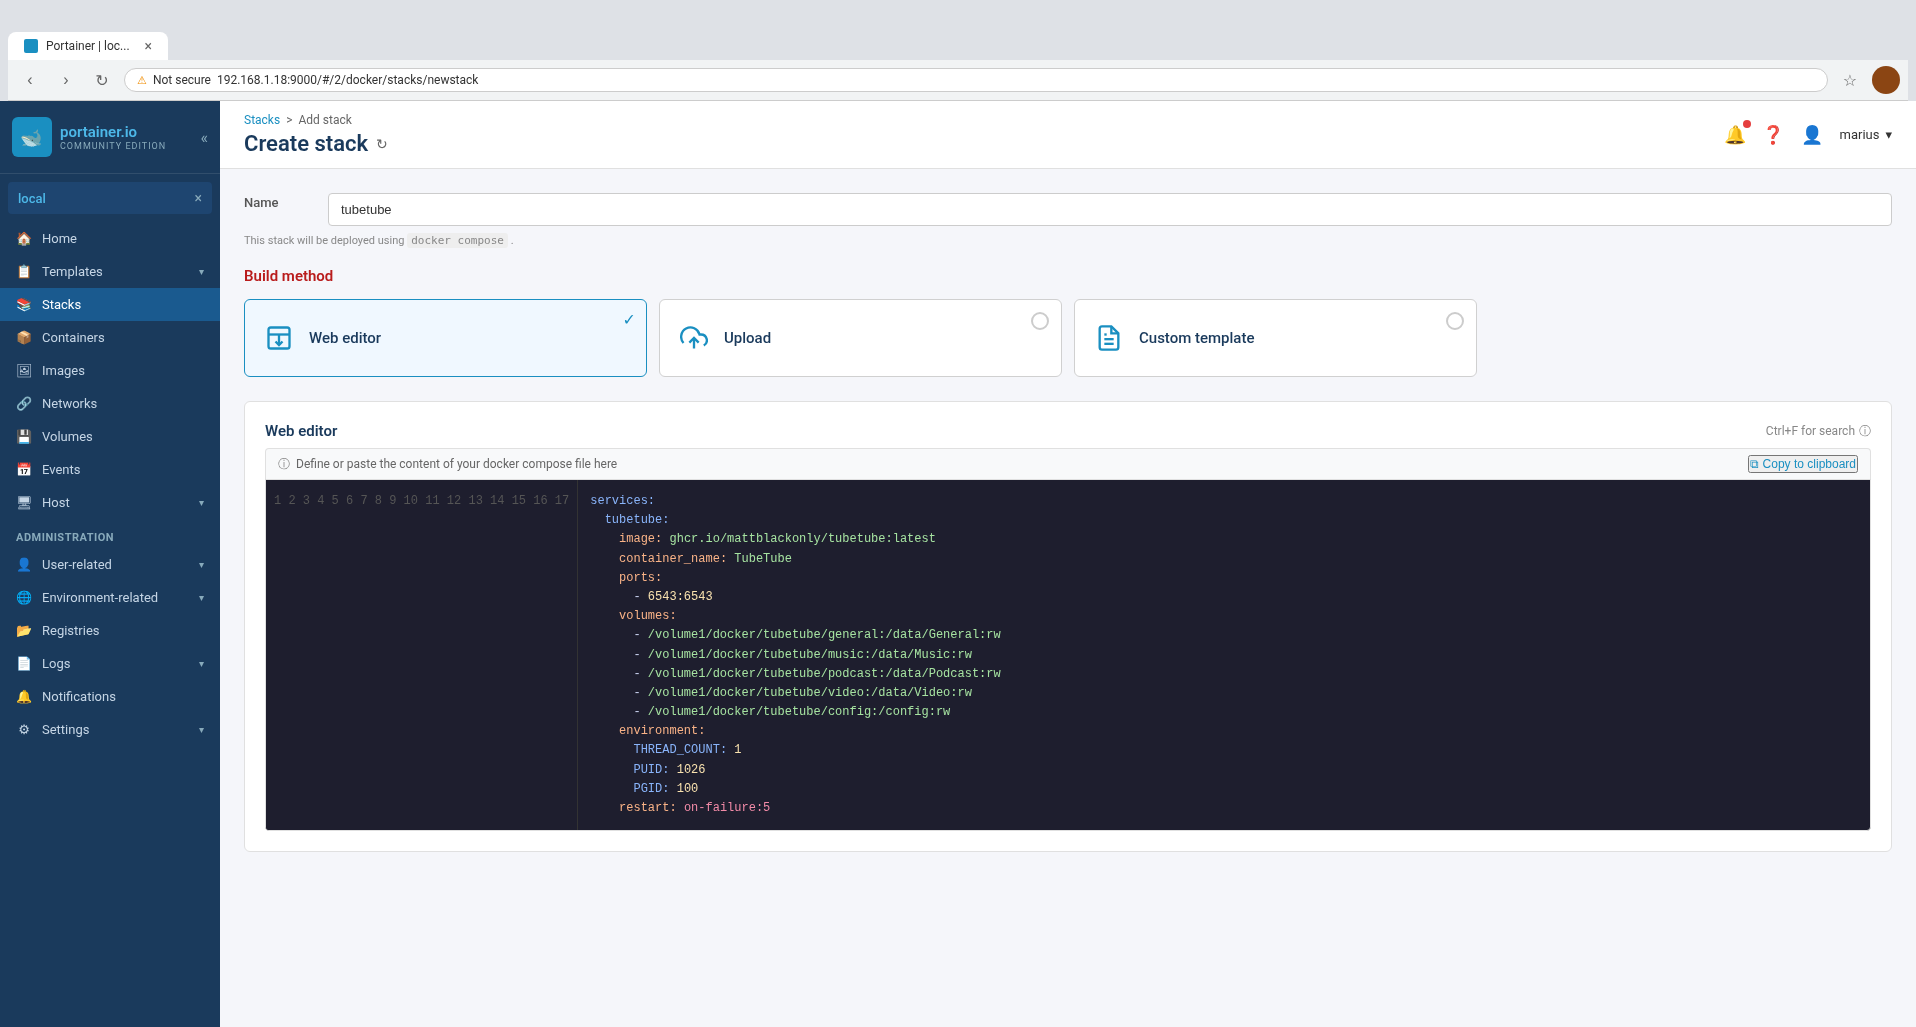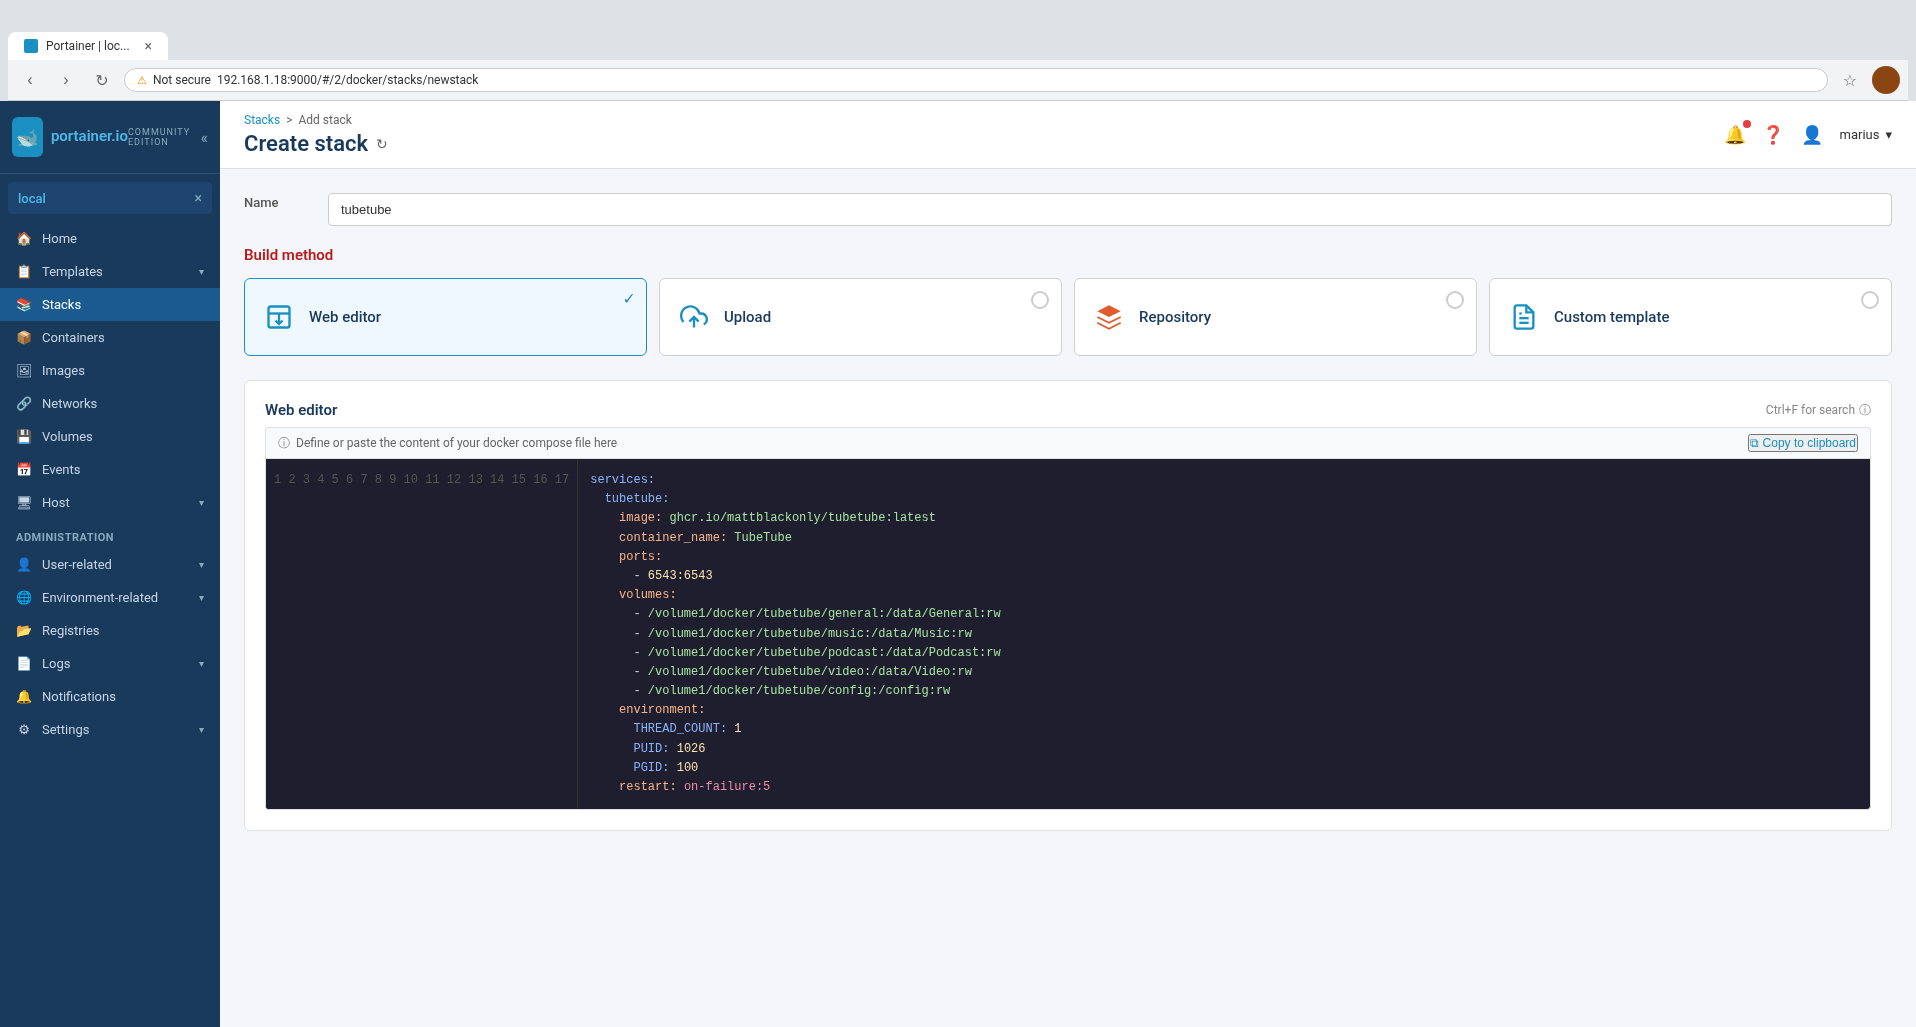--- a/index.html
+++ b/index.html
@@ -18,21 +18,21 @@
     .browser-star { width: 28px; height: 28px; border: none; background: none; cursor: pointer; color: #666; font-size: 16px; }
     .browser-avatar { width: 28px; height: 28px; border-radius: 50%; background: #8b4513; cursor: pointer; }
 
     
     .app-layout { display: flex; flex: 1; overflow: hidden; }
 
     
     .sidebar { width: 220px; background: #1a3a5c; color: #fff; display: flex; flex-direction: column; overflow-y: auto; flex-shrink: 0; }
     .sidebar-logo { padding: 16px 12px; display: flex; align-items: center; gap: 8px; border-bottom: 1px solid rgba(255,255,255,0.1); }
     .sidebar-logo-icon { width: 40px; height: 40px; background: #1a8fc1; border-radius: 6px; display: flex; align-items: center; justify-content: center; font-size: 18px; color: #fff; }
-    .sidebar-logo-text { display: flex; flex-direction: row; }
+    .sidebar-logo-text { display: flex; flex-direction: column; }
     .sidebar-logo-text .main-text { font-size: 15px; font-weight: 600; color: #4db8e8; }
     .sidebar-logo-text .sub-text { font-size: 9px; color: #8ab; letter-spacing: 1px; text-transform: uppercase; }
     .sidebar-collapse-btn { margin-left: auto; color: #8ab; cursor: pointer; font-size: 16px; }
 
     .sidebar-env { background: #1e4570; margin: 8px; border-radius: 4px; padding: 8px 10px; display: flex; align-items: flex-end; justify-content: space-between; }
     .sidebar-env-name { color: #4db8e8; font-size: 13px; font-weight: 500; }
     .sidebar-env-close { color: #8ab; cursor: pointer; font-size: 14px; }
 
     .sidebar-nav { flex: 1; }
     .sidebar-item { display: flex; align-items: center; padding: 9px 16px; color: #c5d5e5; cursor: pointer; gap: 10px; font-size: 13px; }
@@ -241,20 +241,25 @@
       </div>
     </div>
 
     <div class="content-area">
 
       <div class="form-group">
         <div style="display:flex; align-items:center; gap:24px;">
           <label class="form-label" style="width:60px; flex-shrink:0;">Name</label>
           <input class="form-input" type="text" value="tubetube" style="">
         </div>
+        <div class="form-hint" style="margin-top:8px;">
+          <span>This stack will be deployed using</span>
+          <code>docker compose</code>
+          <span>.</span>
+        </div>
       </div>
 
       <div class="form-group">
         <div class="section-title">Build method</div>
         <div class="build-methods">
 
           <div class="build-method-card selected">
             <div class="build-method-icon">
               <svg width="28" height="28" viewBox="0 0 24 24" fill="none" stroke="#1a8fc1" stroke-width="2">
                 <rect x="3" y="3" width="18" height="18" rx="2"></rect>
@@ -274,33 +279,20 @@
                 <line x1="12" y1="12" x2="12" y2="21"></line>
                 <path d="M20.39,18.39A5,5,0,0,0,18,9h-1.26A8,8,0,1,0,3,16.3"></path>
               </svg>
             </div>
             <span class="build-method-label">Upload</span>
             <div class="radio-outer">
               
             </div>
           </div>
 
-          <div class="build-method-card">
-            <div class="build-method-icon">
-              <svg width="28" height="28" viewBox="0 0 24 24">
-                <polygon points="12,2 2,7 12,12 22,7" fill="#e05c2d"></polygon>
-                <polyline points="2,17 12,22 22,17" fill="none" stroke="#e05c2d" stroke-width="1.5"></polyline>
-                <polyline points="2,12 12,17 22,12" fill="none" stroke="#e05c2d" stroke-width="1.5"></polyline>
-              </svg>
-            </div>
-            <span class="build-method-label">Repository</span>
-            <div class="radio-outer">
-              
-            </div>
-          </div>
 
           <div class="build-method-card">
             <div class="build-method-icon">
               <svg width="28" height="28" viewBox="0 0 24 24" fill="none" stroke="#1a8fc1" stroke-width="2">
                 <path d="M14,2H6A2,2,0,0,0,4,4V20a2,2,0,0,0,2,2H18a2,2,0,0,0,2-2V8Z"></path>
                 <polyline points="14,2 14,8 20,8"></polyline>
                 <line x1="16" y1="13" x2="8" y2="13"></line>
                 <line x1="16" y1="17" x2="8" y2="17"></line>
                 <polyline points="10,9 9,9 8,9"></polyline>
               </svg>

